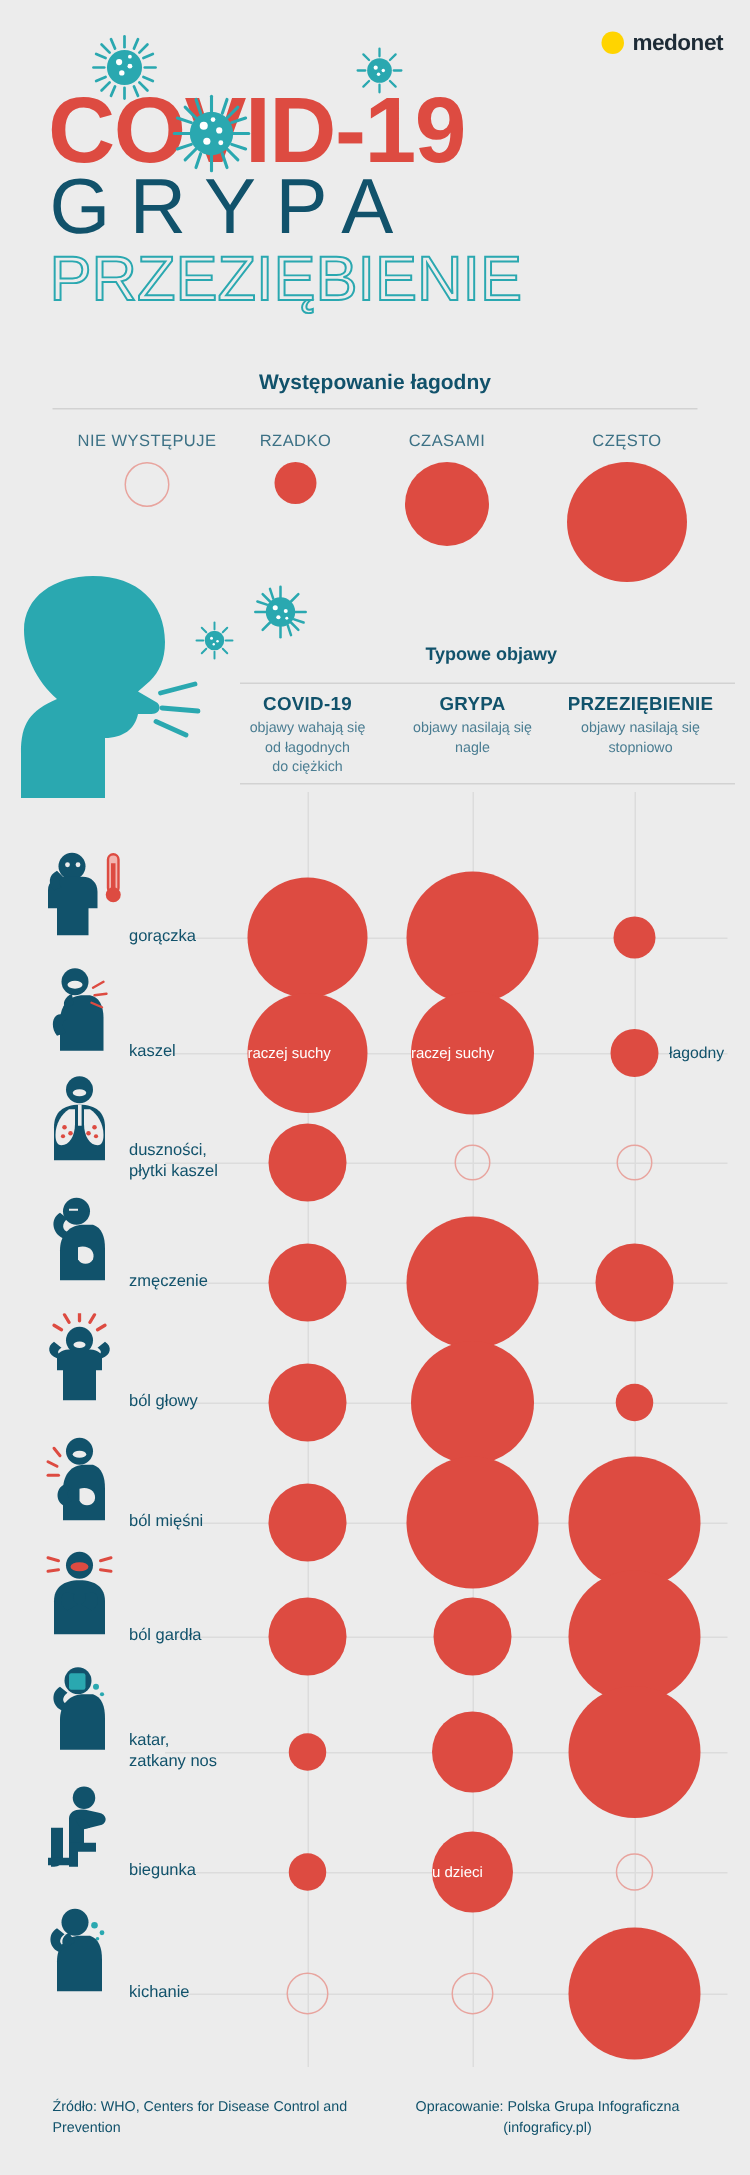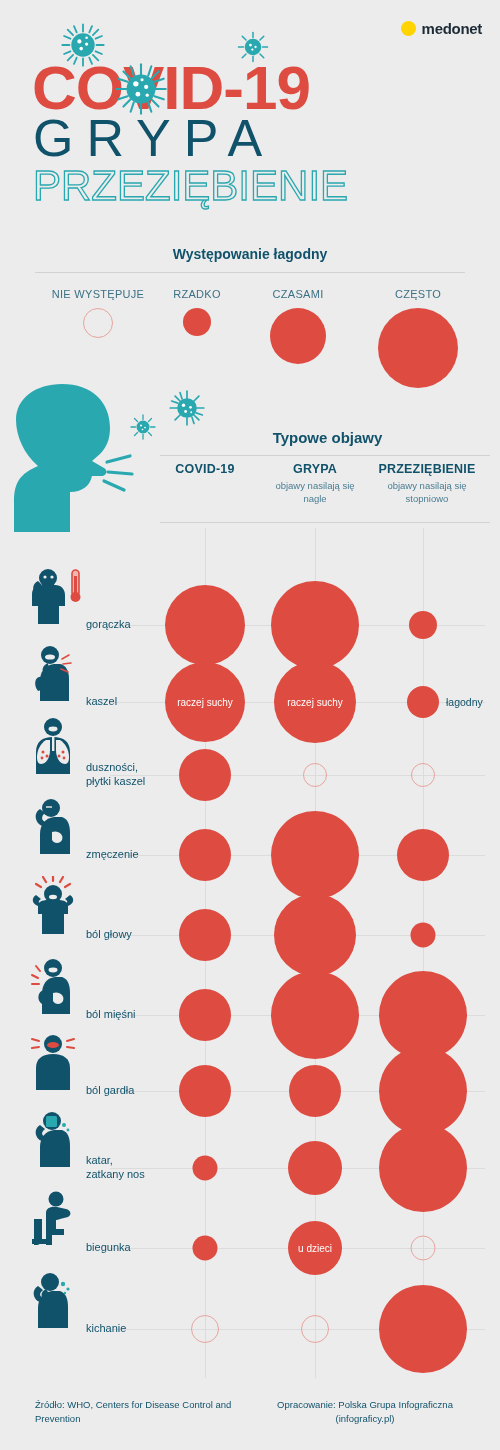--- a/index.html
+++ b/index.html
@@ -48,41 +48,41 @@
   .legend-item { position: absolute; text-align: center; }
   .legend-item .lbl { font-size: 11px; color: #3c7185; letter-spacing: .3px; white-space: nowrap; }
   .legend-item .circ { margin: 8px auto 0; border-radius: 50%; }
 
   
   #head-wrap { position: absolute; left: 0; top: 382px; }
 
   
   #table-title {
     position: absolute; top: 429px; left: 155px; width: 345px;
-    text-align: center; font-size: 15px; font-weight: bold; color: #11526b;
+    text-align: center; font-size: 12px; font-weight: bold; color: #11526b;
   }
   #head-rule { position: absolute; top: 455px; left: 160px; width: 330px; height: 1px; background: #d2d2d2; }
   #head-rule2 { position: absolute; top: 522px; left: 160px; width: 330px; height: 1px; background: #d2d2d2; }
 
   .col-head { position: absolute; text-align: center; }
   .col-head .ch-name { font-size: 12.5px; font-weight: bold; color: #11526b; letter-spacing: .2px; }
   .col-head .ch-sub { font-size: 9.5px; color: #4a7d92; margin-top: 4px; line-height: 1.35; }
 
   .vline { position: absolute; width: 1px; background: #dcdcdc; }
   .hline { position: absolute; height: 1px; background: #dcdcdc; }
 
   .row-label {
     position: absolute; font-size: 11px; color: #11526b;
     line-height: 1.25; transform: translateY(-50%);
   }
 
   .bubble {
     position: absolute; border-radius: 50%;
     transform: translate(-50%, -50%);
-    display: flex; align-items: center; justify-content: center;
+    display: flex; align-items: center; justify-content: flex-start;
   }
   .bubble.filled { background: #dd4b41; }
   .bubble.empty { background: transparent; border: 1px solid #e8a49e; }
   .bubble .btxt { font-size: 10px; color: #fff; white-space: nowrap; }
   .side-note {
     position: absolute; font-size: 10.5px; color: #11526b;
     transform: translateY(-50%); white-space: nowrap;
   }
 
   .ico { position: absolute; transform: translateY(-50%); }
@@ -265,20 +265,25 @@
         </g>
     </g>
   </svg>
 </div>
 
 <div id="table-title">Typowe objawy</div>
 <div id="head-rule"></div>
 
 <div class="col-head" style="left:150px;top:462px;width:110px">
   <div class="ch-name">COVID-19</div>
+  <div class="ch-sub">
+      <div>objawy wahają się</div>
+      <div>od łagodnych</div>
+      <div>do ciężkich</div>
+    </div>
 </div>
 <div class="col-head" style="left:260px;top:462px;width:110px">
   <div class="ch-name">GRYPA</div>
   <div class="ch-sub">
       <div>objawy nasilają się</div>
       <div>nagle</div>
     </div>
 </div>
 <div class="col-head" style="left:368px;top:462px;width:118px">
   <div class="ch-name">PRZEZIĘBIENIE</div>

